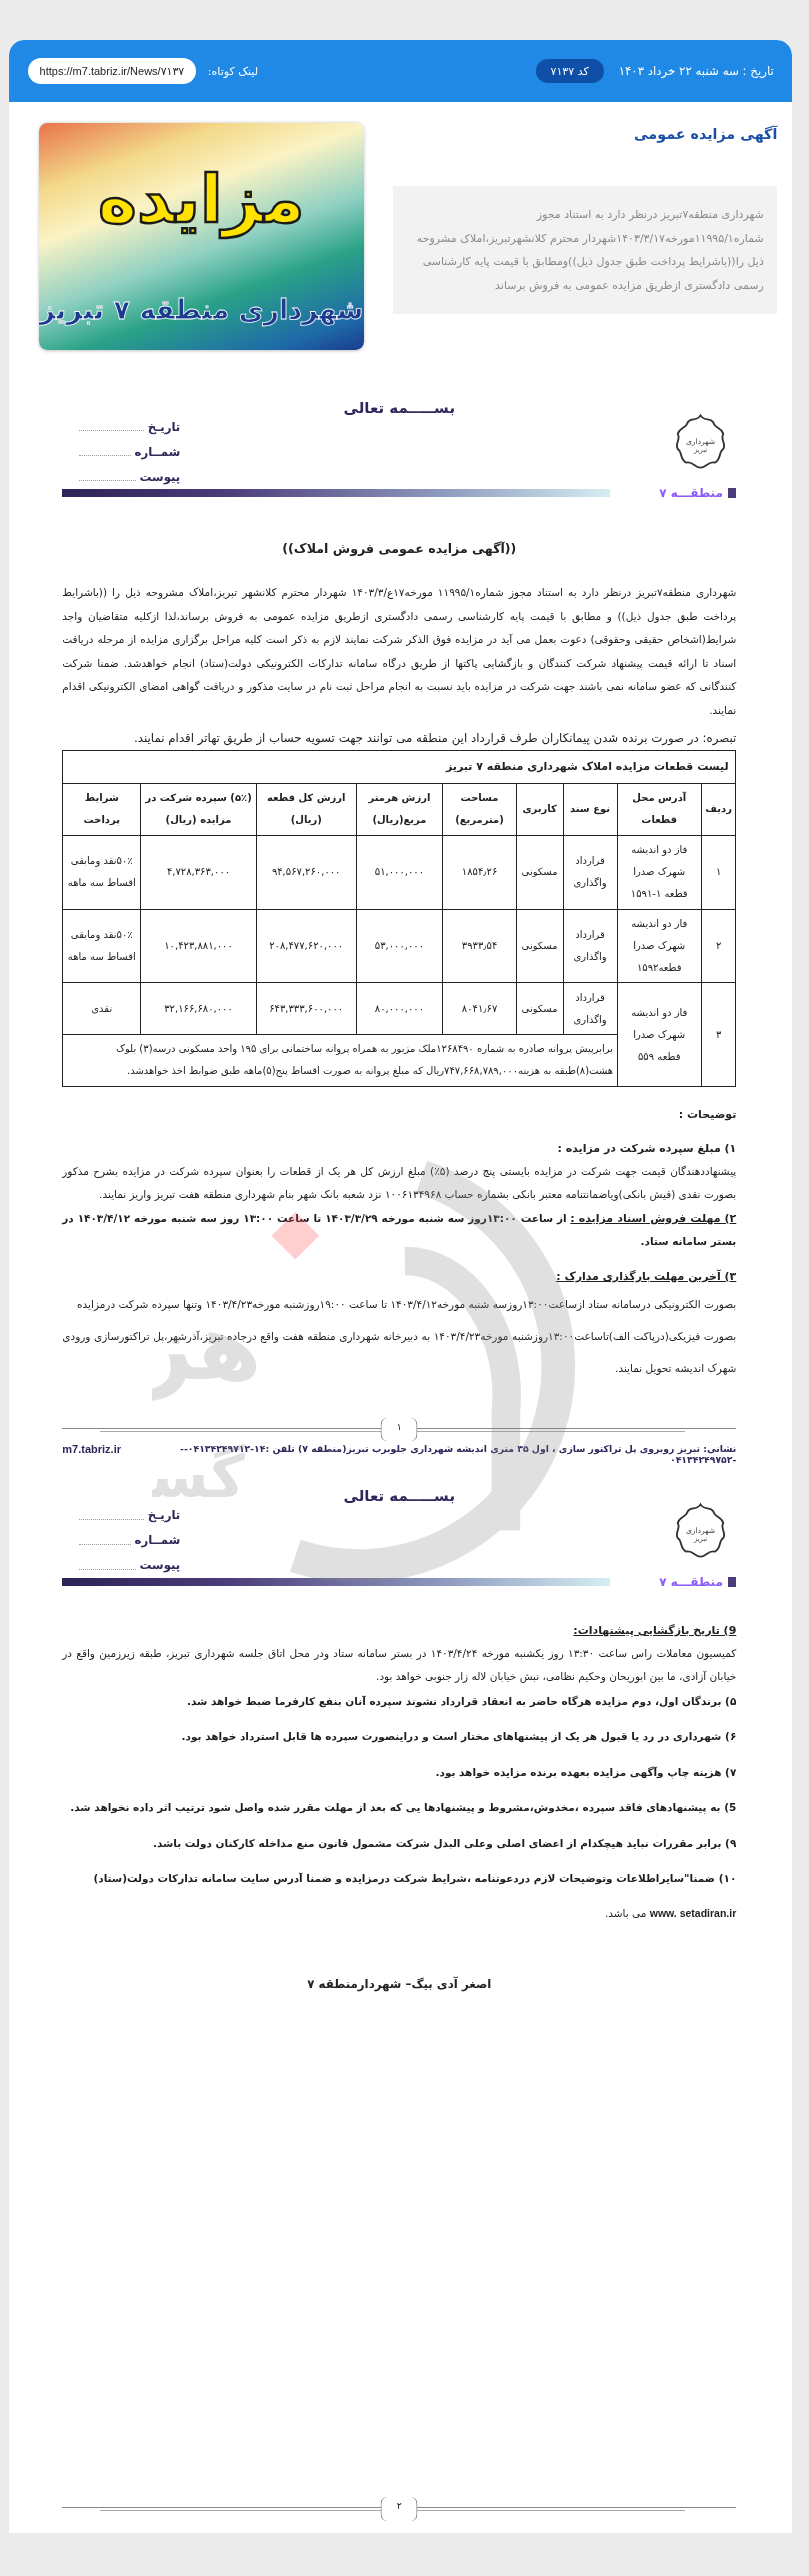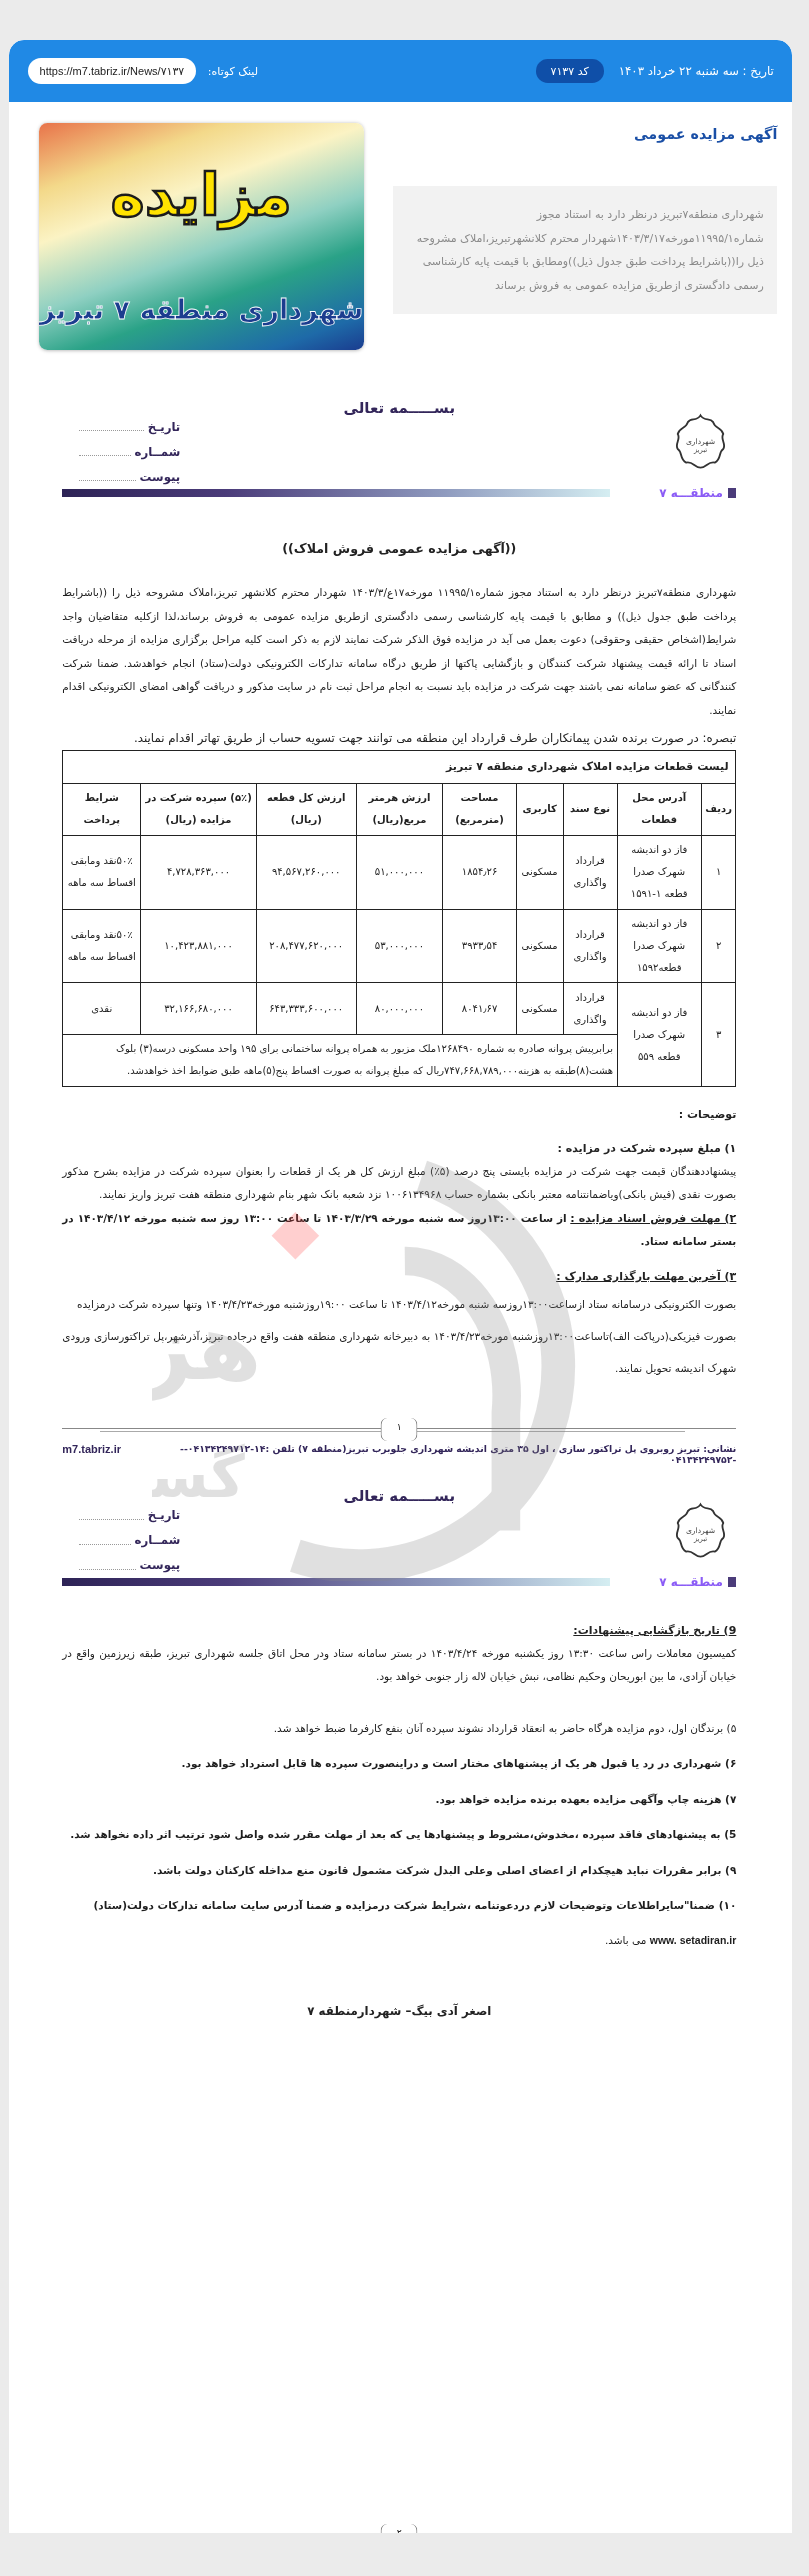--- a/index.html
+++ b/index.html
@@ -9,21 +9,21 @@
   .topbar { height: 62px; background: #2089e5; border-radius: 15px 15px 0 0; display: flex; align-items: center; justify-content: space-between; padding: 0 18.5px 0 18.5px; }
   .topbar .right-group { display: flex; align-items: center; gap: 15px; color: #fff; font-size: 11.8px; }
   .code-badge { background: #0f4fa8; color: #fff; border-radius: 11.8px; padding: 5.9px 15px; font-size: 11px; }
   .topbar .left-group { display: flex; align-items: center; gap: 11.8px; color: #fff; font-size: 11px; }
   .short-link { background: #fff; color: #222; border-radius: 13.5px; padding: 6.7px 11.8px; font-size: 11px; direction: ltr; font-family: "Liberation Sans", sans-serif; text-align: right; }
   .intro { position: relative; height: 278px; }
   .intro-title { position: absolute; right: 15px; top: 23.6px; color: #1a4fa6; font-size: 14.3px; font-weight: bold; }
   .summary { position: absolute; right: 15px; top: 84px; width: 384px; background: #f2f2f2; padding: 17px 13.5px; color: #8a8a8a; font-size: 11px; line-height: 23.6px; text-align: right; }
   .banner { position: absolute; left: 29.5px; top: 21px; width: 325px; height: 227px; border-radius: 8.4px; overflow: hidden; box-shadow: 0 0.8px 3.4px rgba(0,0,0,.25);
     background: linear-gradient(160deg, #e8734a 0%, #f3d98a 20%, #fbf3c4 35%, #8fd0c2 55%, #2aa287 70%, #1e6aa8 90%, #1a3c8f 100%); }
-  .banner-big { position: absolute; top: 38px; width: 100%; text-align: center; font-size: 58px; font-weight: bold; color: #ffe200; -webkit-text-stroke: 2.5px #1b1b1b; font-family: "DejaVu Sans", sans-serif; }
+  .banner-big { position: absolute; top: 38px; width: 100%; text-align: center; font-size: 66px; font-weight: bold; color: #ffe200; -webkit-text-stroke: 2.5px #1b1b1b; font-family: "DejaVu Sans", sans-serif; }
   .banner-small { position: absolute; bottom: 25px; width: 100%; text-align: center; font-size: 27px; font-weight: bold; color: #1c3d8f; -webkit-text-stroke: 0.8px #fff; }
   .doc { position: relative; padding: 0 56px 0 53px; }
   .page-head { position: relative; height: 126px; }
   .bism { position: absolute; left: 0; right: 0; top: 18.5px; text-align: center; font-weight: bold; font-size: 15px; color: #33265a; }
   .meta-lines { position: absolute; left: 17px; top: 34px; width: 101px; font-size: 11.8px; color: #33265a; font-weight: bold; }
   .meta-lines div { display: flex; justify-content: flex-start; gap: 3.4px; height: 25px; align-items: center; }
   .meta-lines .dots { flex: 1; border-bottom: 0.8px dotted #999; height: 8.4px; }
   .logo { position: absolute; right: 6.7px; top: 32px; width: 59px; height: 59px; }
   .region-bar { position: absolute; left: 0; right: 0; top: 108px; height: 10px; display: flex; align-items: center; }
   .region-bar .grad { flex: 1; height: 8.4px; background: linear-gradient(to right, #2d2356 0%, #4b3c7a 30%, #8f9bbf 70%, #d5eef2 100%); }
@@ -202,21 +202,21 @@
       </svg>
       <div class="region-bar">
         <span class="sq"></span>
         <span class="label">منطقـــه ۷</span>
         <span class="grad"></span>
       </div>
     </div>
 
     <div class="sec-h u" style="margin-top:25px">9) تاریخ بازگشایی پیشنهادات:</div>
     <p class="para">کمیسیون معاملات راس ساعت ۱۳:۳۰ روز یکشنبه مورخه ۱۴۰۳/۴/۲۴ در بستر سامانه ستاد ودر محل اتاق جلسه شهرداری تبریز، طبقه زیرزمین واقع در خیابان آزادی، ما بین ابوریحان وحکیم نظامی، نبش خیابان لاله زار جنوبی خواهد بود.</p>
-    <p class="para" style="margin-top:28px;font-weight:normal">۵) برندگان اول، دوم مزایده هرگاه حاضر به انعقاد قرارداد نشوند سپرده آنان بنفع کارفرما ضبط خواهد شد.</p>
+    <p class="para" style="margin-top:1px;font-weight:bold">۵) برندگان اول، دوم مزایده هرگاه حاضر به انعقاد قرارداد نشوند سپرده آنان بنفع کارفرما ضبط خواهد شد.</p>
     <p class="para" style="margin-top:11.8px;font-weight:bold">۶) شهرداری در رد یا قبول هر یک از پیشنهاهای مختار است و دراینصورت سپرده ها قابل استرداد خواهد بود.</p>
     <p class="para" style="margin-top:11.8px;font-weight:bold">۷) هزینه چاپ وآگهی مزایده بعهده برنده مزایده خواهد بود.</p>
     <p class="para" style="margin-top:11.8px;font-weight:bold">5) به پیشنهادهای فاقد سپرده ،مخدوش،مشروط و پیشنهادها یی که بعد از مهلت مقرر شده واصل شود ترتیب اثر داده نخواهد شد.</p>
     <p class="para" style="margin-top:11.8px;font-weight:bold">۹) برابر مقررات نباید هیچکدام از اعضای اصلی وعلی البدل شرکت مشمول قانون منع مداخله کارکنان دولت باشد.</p>
     <p class="para" style="margin-top:11.8px;font-weight:bold">۱۰) ضمنا"سایراطلاعات وتوضیحات لازم دردعوتنامه ،شرایط شرکت درمزایده و ضمنا آدرس سایت سامانه تدارکات دولت(ستاد)</p>
     <p class="para" style="margin-top:11.8px"><b style="direction:ltr;unicode-bidi:embed;font-family:'Liberation Sans',sans-serif">www. setadiran.ir</b> <span>می باشد.</span></p>
 
     <div class="signature">اصغر آدی بیگ– شهردارمنطقه ۷</div>
 
     <div style="height:472px"></div>

